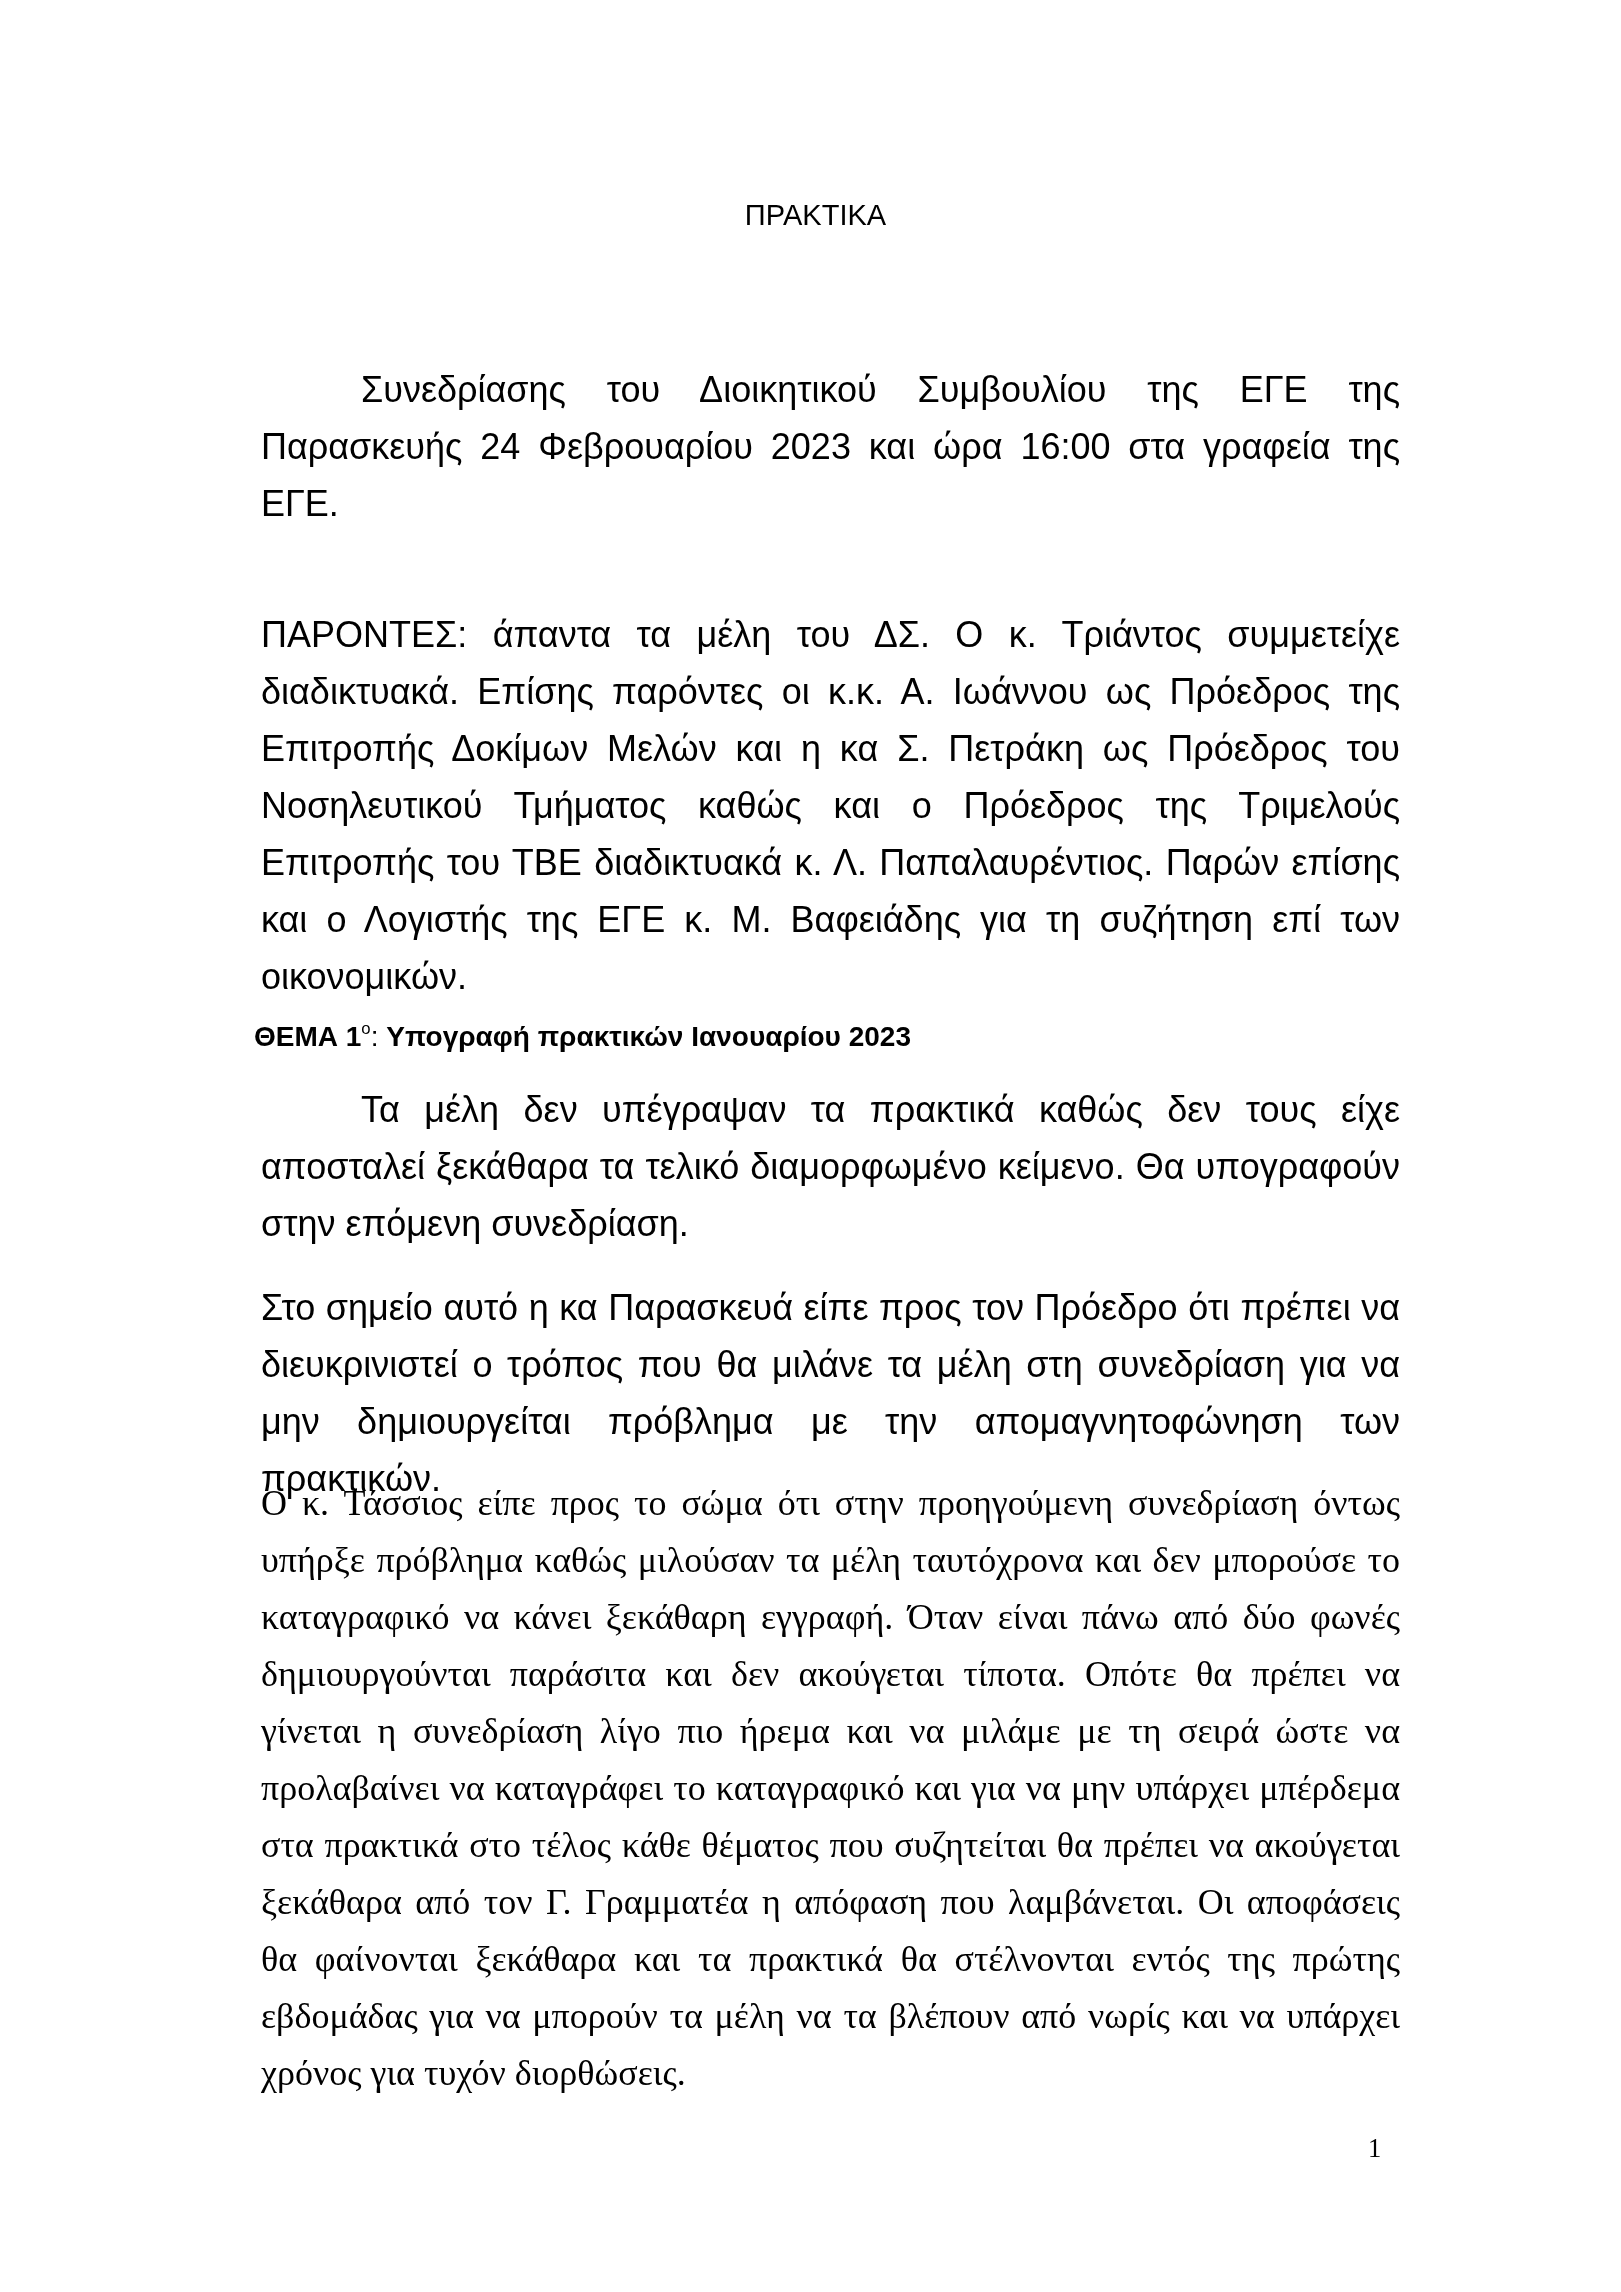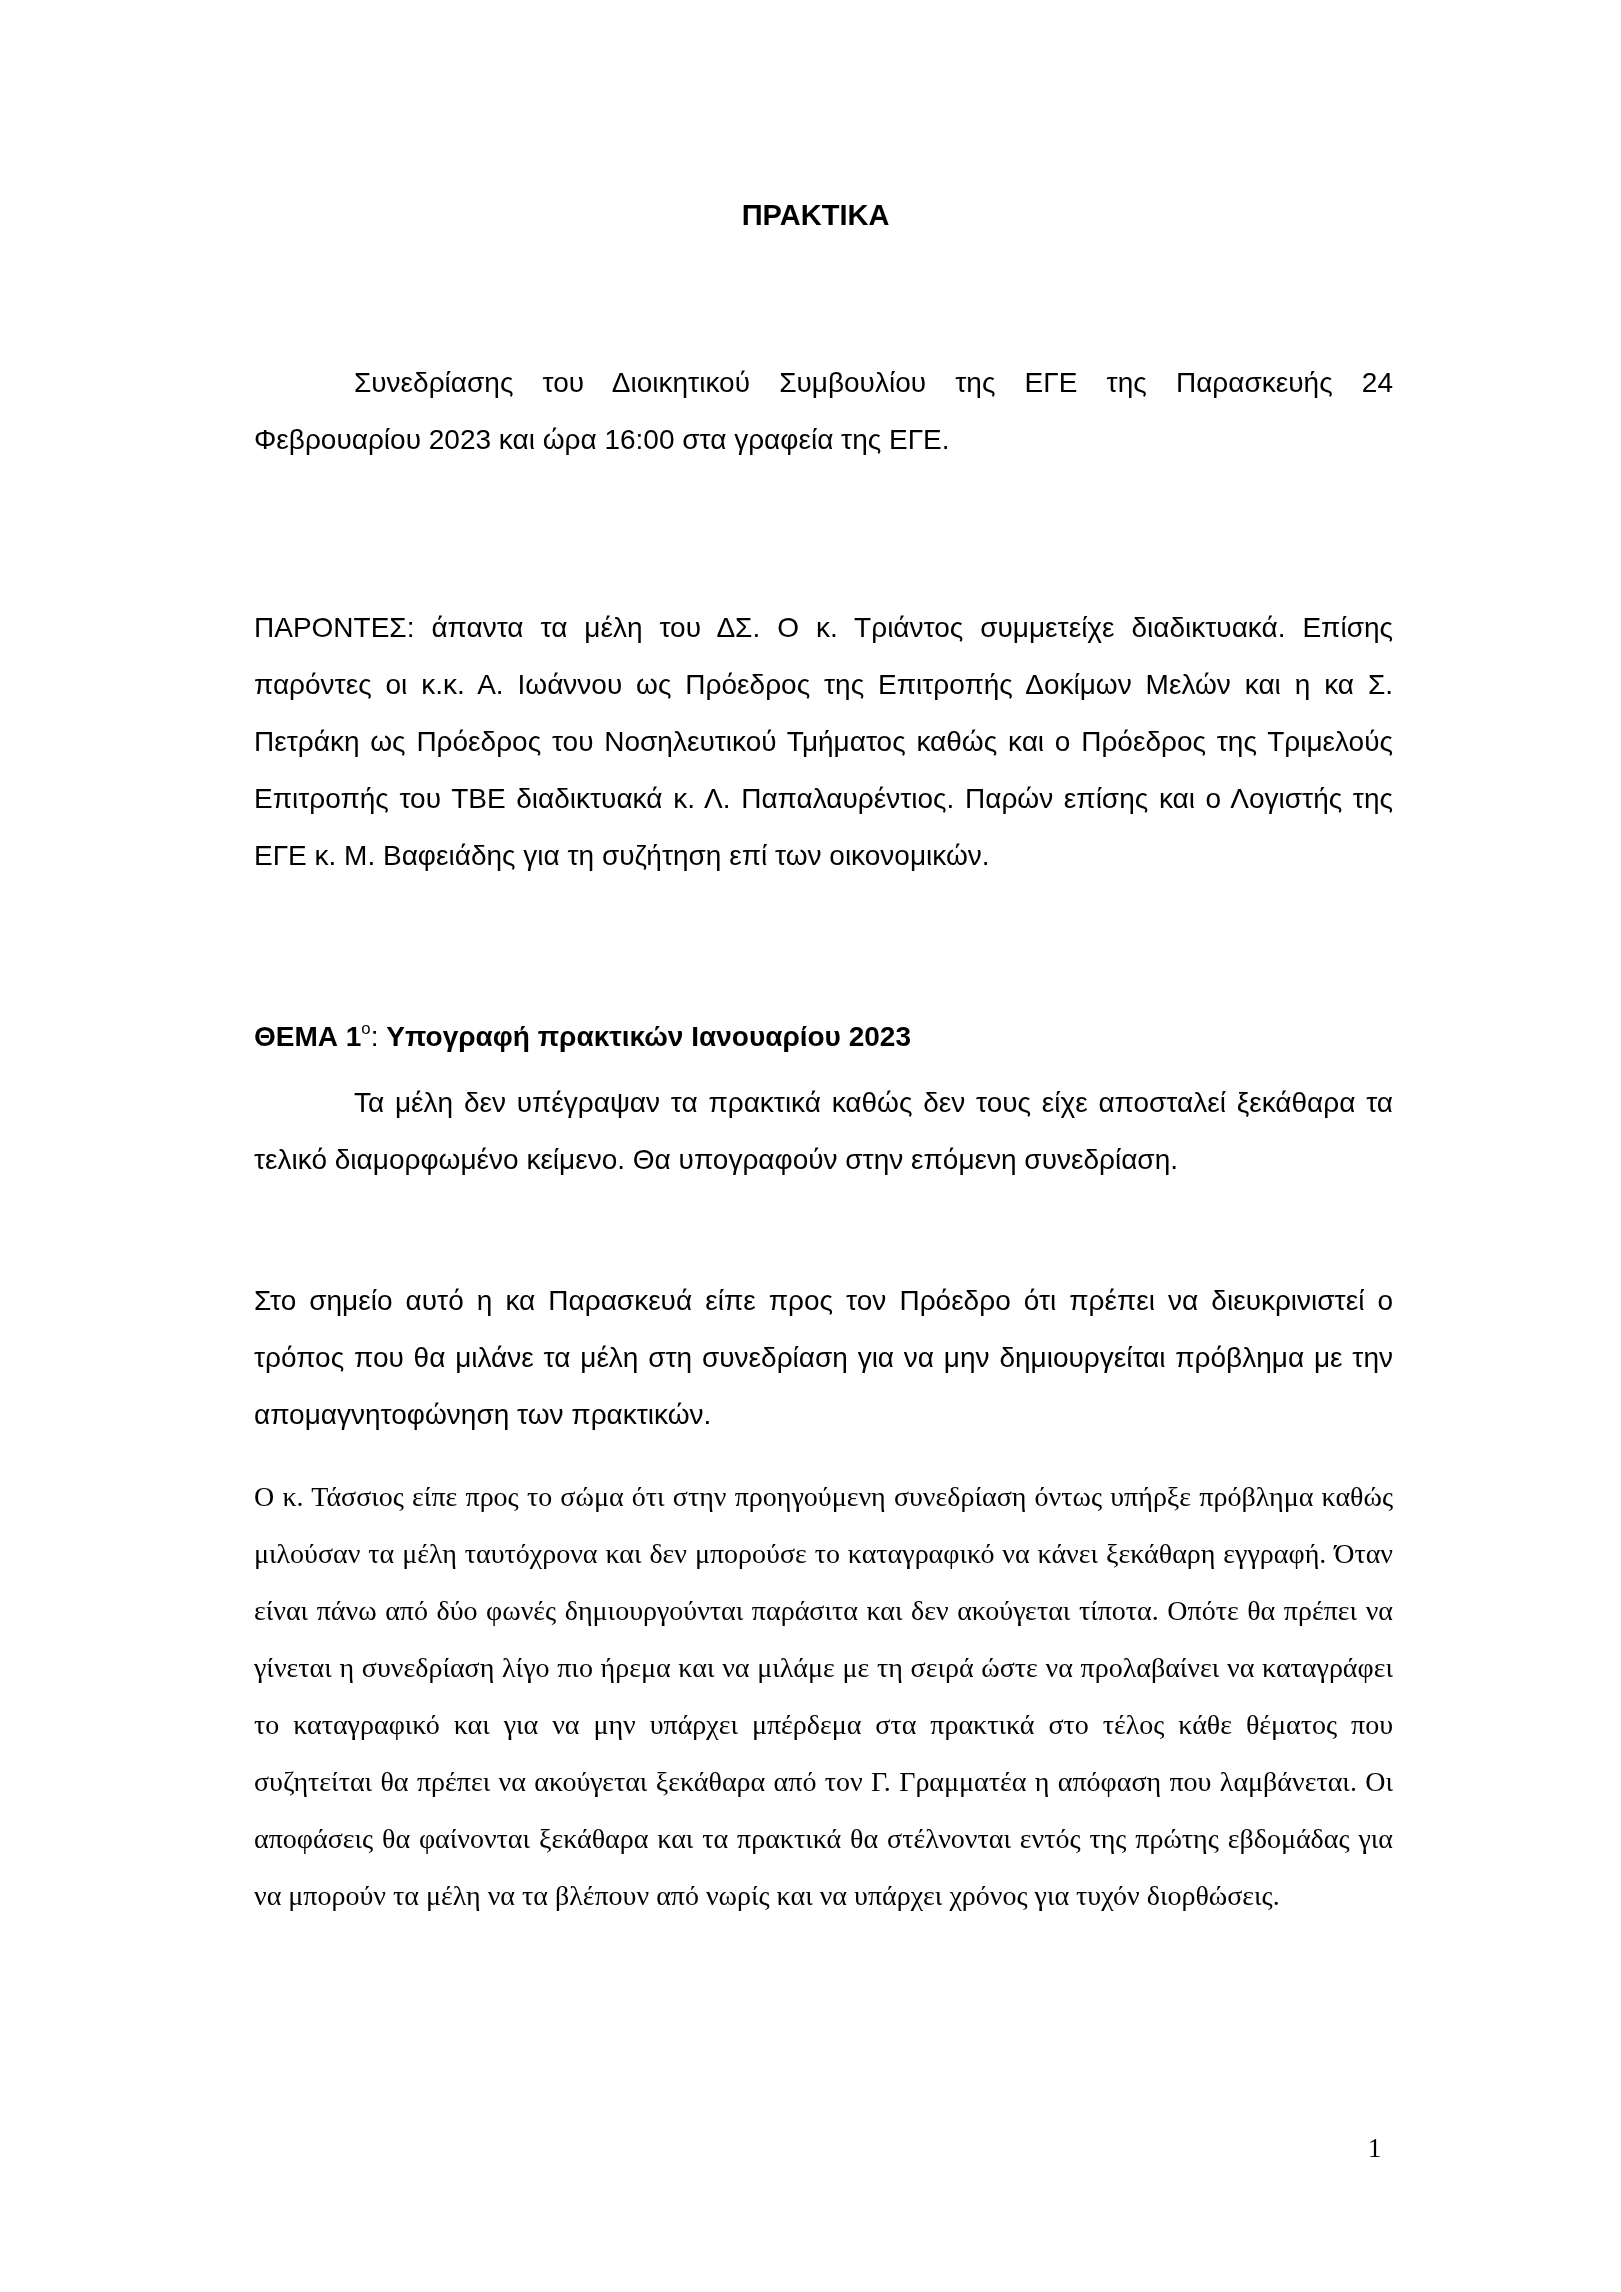--- a/index.html
+++ b/index.html
@@ -26,28 +26,28 @@
       left: 246px;
       width: 1139px;
       top: 0;
     }
     .title {
       position: absolute;
       top: 196px;
       left: 0;
       width: 1139px;
       text-align: center;
-      font-weight: bold;
+      font-weight: normal;
       font-size: 29px;
       line-height: 39px;
       margin: 0;
     }
     p.body {
-      margin: 8px;
-      font-size: 28px;
+      margin: 15px;
+      font-size: 36px;
       line-height: 57px;
       text-align: justify;
       position: absolute;
       left: 0;
       width: 1139px;
     }
     .indent { text-indent: 100px; }
     .heading {
       position: absolute;
       left: 0;

